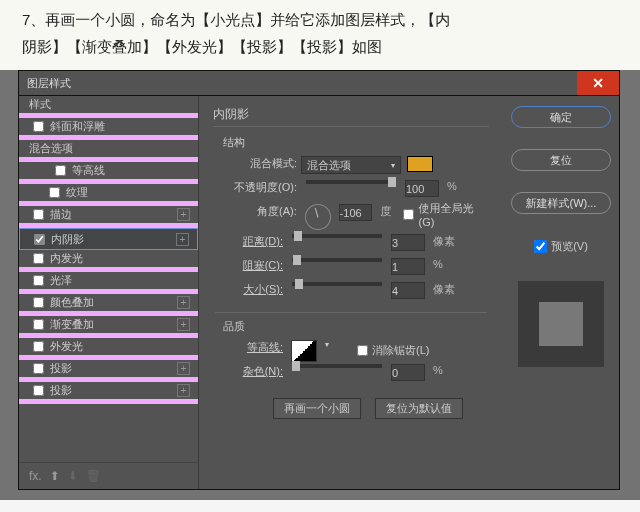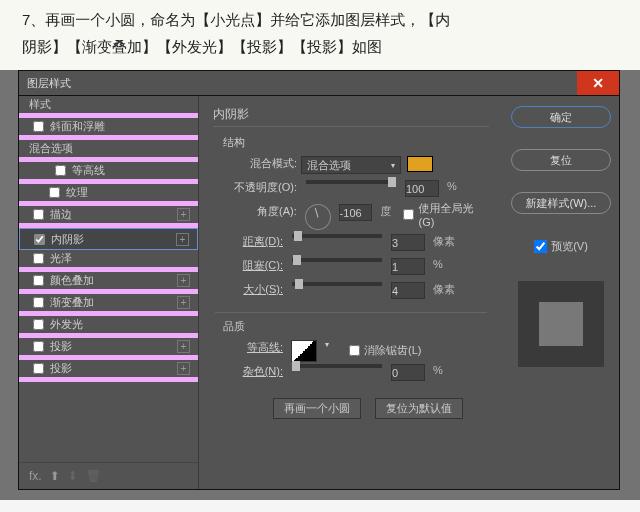--- a/index.html
+++ b/index.html
@@ -89,20 +89,24 @@
               <span>描边</span>
               <span class="plus">+</span>
             </div>
         <div class="style-row selected">
               <input type="checkbox" checked="" style="">
               <span>内阴影</span>
               <span class="plus">+</span>
             </div>
         <div class="style-row">
               <input type="checkbox" style="">
+              <span>内发光</span>
+            </div>
+        <div class="style-row">
+              <input type="checkbox" style="">
               <span>光泽</span>
             </div>
         <div class="style-row">
               <input type="checkbox" style="">
               <span>颜色叠加</span>
               <span class="plus">+</span>
             </div>
         <div class="style-row">
               <input type="checkbox" style="">
               <span>渐变叠加</span>
@@ -193,21 +197,21 @@
         <span class="unit">像素</span>
       </div>
 
       <hr class="div">
       <div class="sub-title">品质</div>
 
       <div class="field shortlabel">
         <label>等高线:</label>
         <div class="triangle-swatch"></div>
         <span style="margin-left:4px;font-size:8px">▾</span>
-        <div class="cb" style="margin-left:16px">
+        <div class="cb" style="margin-left:24px">
               <input type="checkbox" style="">
               <span>消除锯齿(L)</span>
             </div>
       </div>
 
       <div class="field shortlabel">
         <label>杂色(N):</label>
         <div class="slider">
               <div class="thumb" style="left:0"></div>
             </div>

